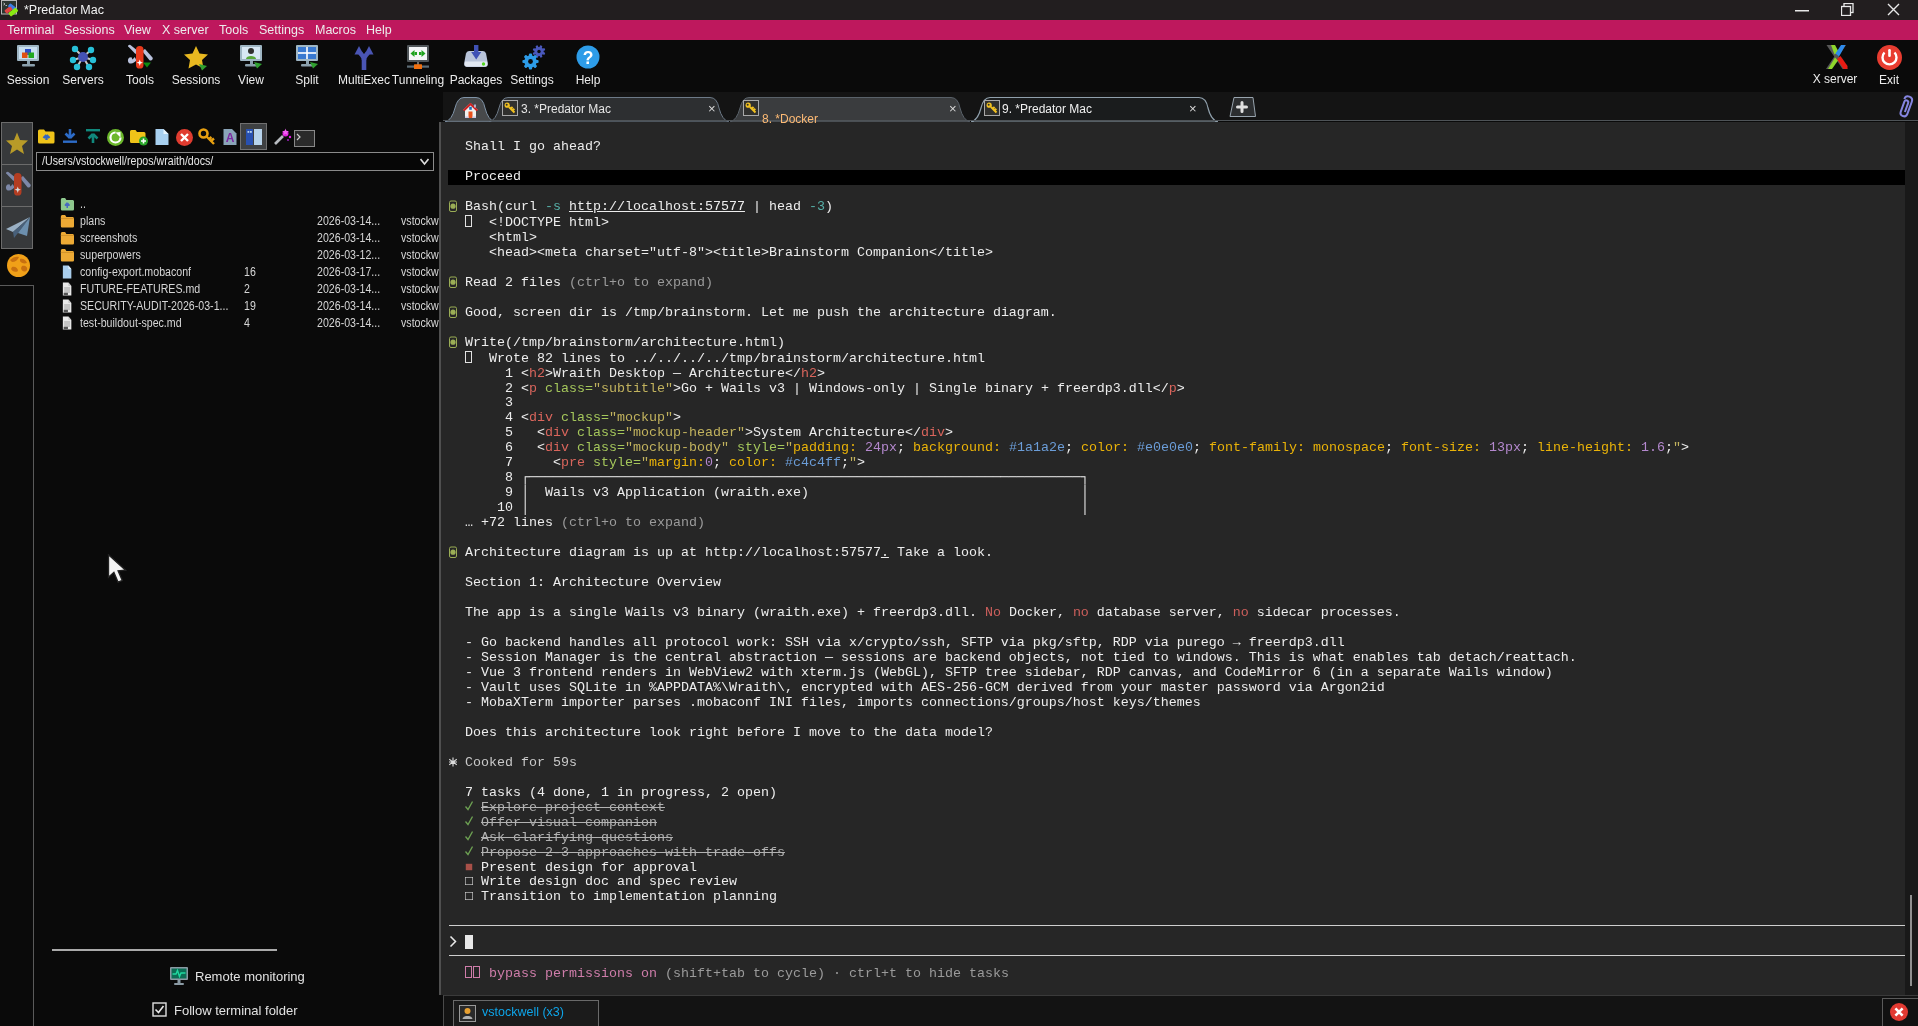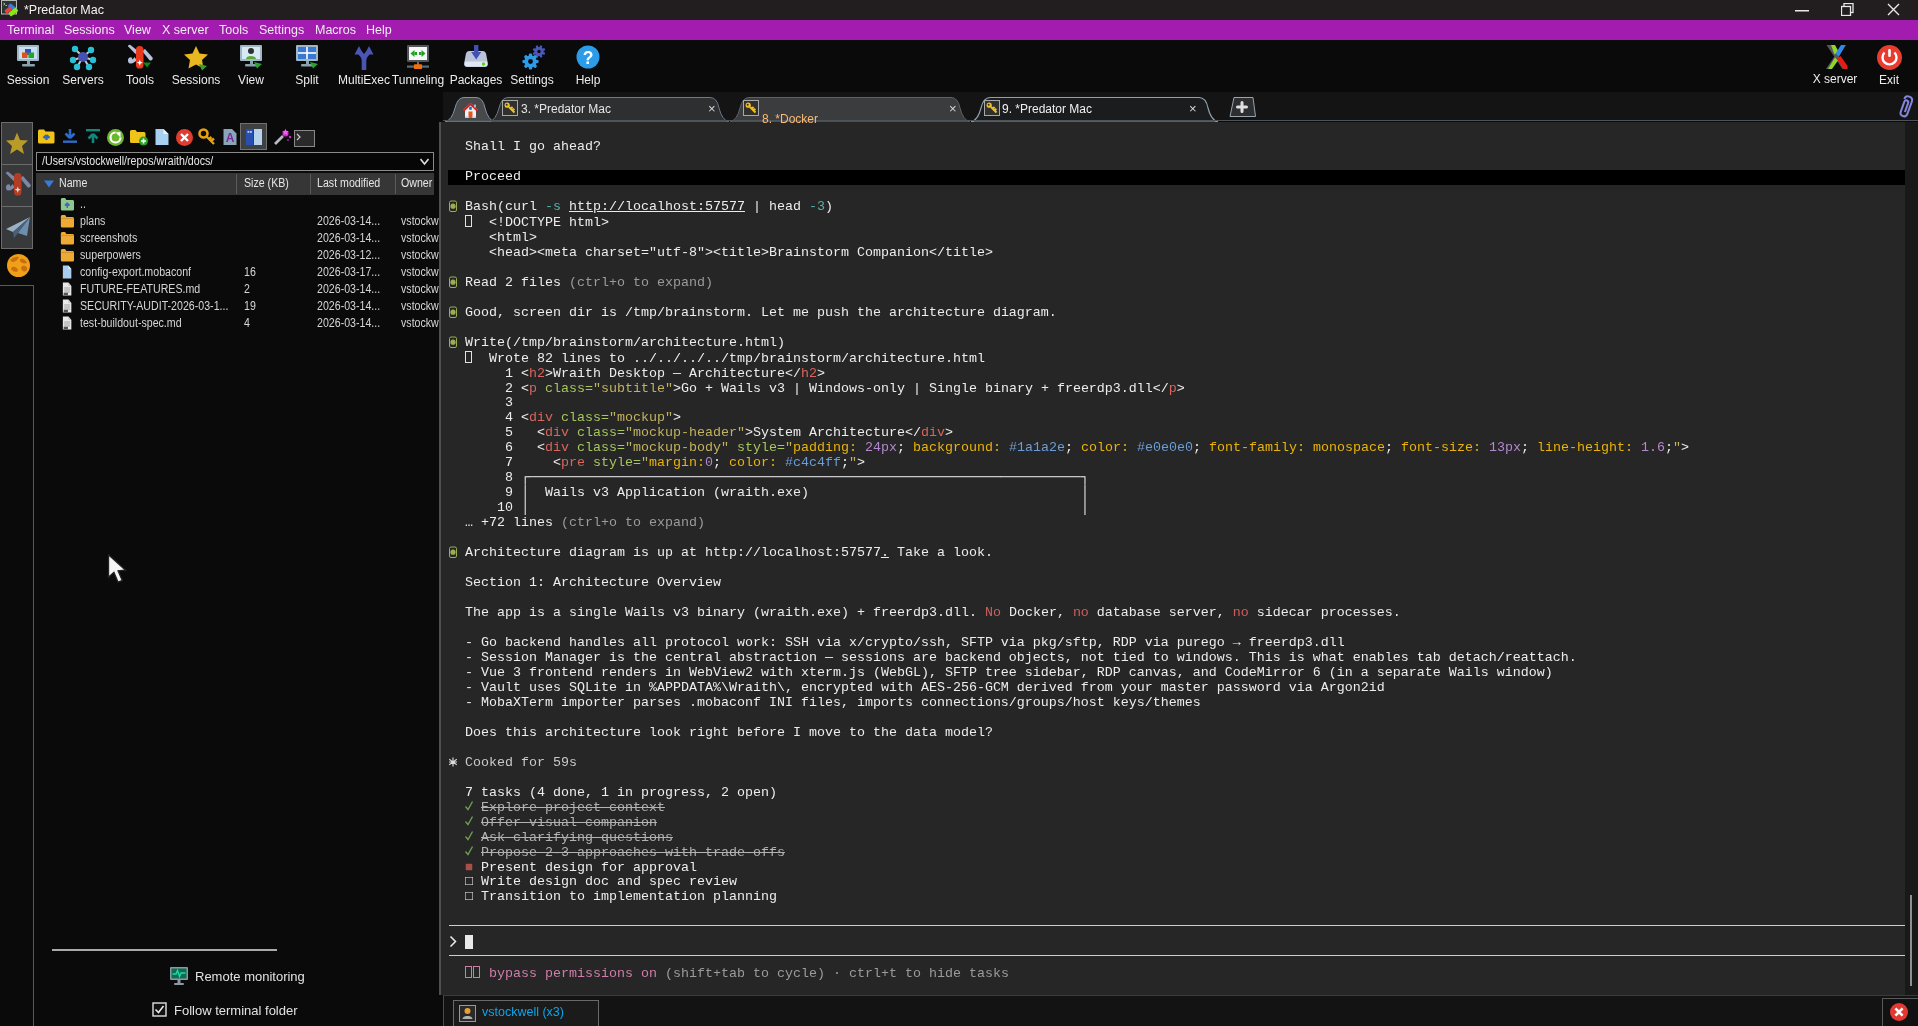--- a/index.html
+++ b/index.html
@@ -1,18 +1,18 @@
 <!DOCTYPE html>
 <html><head><meta charset="utf-8"><style>
 *{margin:0;padding:0;box-sizing:border-box}
 html,body{width:1918px;height:1026px;background:#0a0a0a;overflow:hidden;font-family:"Liberation Sans",sans-serif;}
 .abs{position:absolute}
 #titlebar{position:absolute;left:0;top:0;width:1918px;height:20px;background:#221e1f}
 #titlebar .title{position:absolute;left:24px;top:3px;font-size:12.5px;color:#f2f2f2}
-#menubar{position:absolute;left:0;top:20px;width:1918px;height:20px;background:#a21caf}
+#menubar{position:absolute;left:0;top:20px;width:1918px;height:20px;background:#be185d}
 .menu{position:absolute;top:3px;font-size:12.5px;color:#ececec}
 #toolbar{position:absolute;left:0;top:40px;width:1918px;height:52px;background:#0a0a0a}
 .tbi{position:absolute;top:4px;width:80px;text-align:center}
 .tbi .lab{font-size:12px;color:#ececec;margin-top:2px}
 .tbi svg{display:block;margin:0 auto}
 #qcrow{position:absolute;left:0;top:92px;width:1918px;height:30px;background:#0a0a0a}
 #qc{position:absolute;left:1px;top:4px;width:440px;height:22px;background:#151515;border:1px solid #6e6e6e;color:#8f8f8f;font-size:15px;padding-left:11px;line-height:20px}
 .tab{position:absolute;top:4px;height:26px;font-size:12px;color:#e6e6e6}
 .tabbody{position:absolute;left:0;top:0;width:100%;height:100%}
 .tabtxt{position:absolute;z-index:2}
@@ -374,32 +374,20 @@
         <circle cx="18" cy="9" r="1.2" fill="#e020e0"></circle>
         <circle cx="16" cy="12" r="1" fill="#a020c0"></circle>
       </svg></div>
   <div class="fticon" style="left:260px;top:8px"><svg width="21" height="17" viewBox="0 0 21 17">
         <rect x="0.5" y="0.5" width="20" height="16" fill="#2a2a2a" stroke="#888"></rect>
         <path d="M3 4 L6 7 L3 10" stroke="#ccc" stroke-width="1.2" fill="none"></path>
       </svg></div>
   <div id="pathbar"><span id="pathtxt">/Users/vstockwell/repos/wraith/docs/</span><svg class="abs" style="right:4px;top:5px" width="9" height="8" viewBox="0 0 9 8">
         <path d="M0.5 1 L4.5 6 L8.5 1" stroke="#ddd" stroke-width="1.6" fill="none"></path>
       </svg></div>
-  <div id="fhead">
-    <svg class="abs" style="left:8px;top:7px" width="10" height="8" viewBox="0 0 10 8">
-        <path d="M0 0.5 L10 0.5 L5 7.5 Z" fill="#3a7ad8"></path>
-      </svg>
-    <span class="abs" style="left:23px;top:3px">Name</span>
-    <span class="abs" style="left:208px;top:3px">Size (KB)</span>
-    <span class="abs" style="left:281px;top:3px">Last modified</span>
-    <span class="abs" style="left:365px;top:3px">Owner</span>
-    <div class="hsep" style="left:200px"></div>
-    <div class="hsep" style="left:274px"></div>
-    <div class="hsep" style="left:359px"></div>
-  </div>
   <div class="frow" style="top:74px">
       <span class="ficon"><svg width="17" height="14" viewBox="0 0 17 14">
           <path d="M1 2.5 Q1 1 2.5 1 L6 1 L7.5 3 L15 3 Q16.5 3 16.5 4.5 L16.5 12 Q16.5 13.5 15 13.5 L2.5 13.5 Q1 13.5 1 12 Z" fill="#8ec88e"></path>
           <path d="M8.5 11 L8.5 6 M8.5 6 L5.8 8.6 M8.5 6 L11.2 8.6" stroke="#4868c0" stroke-width="1.8" fill="none"></path>
         </svg></span>
       <span class="nm">..</span>
     </div>
   <div class="frow" style="top:91px">
       <span class="ficon"><svg width="17" height="14" viewBox="0 0 17 14">
           <path d="M1 2.5 Q1 1 2.5 1 L6 1 L7.5 3 L15 3 Q16.5 3 16.5 4.5 L16.5 12 Q16.5 13.5 15 13.5 L2.5 13.5 Q1 13.5 1 12 Z" fill="#edaa35"></path>

